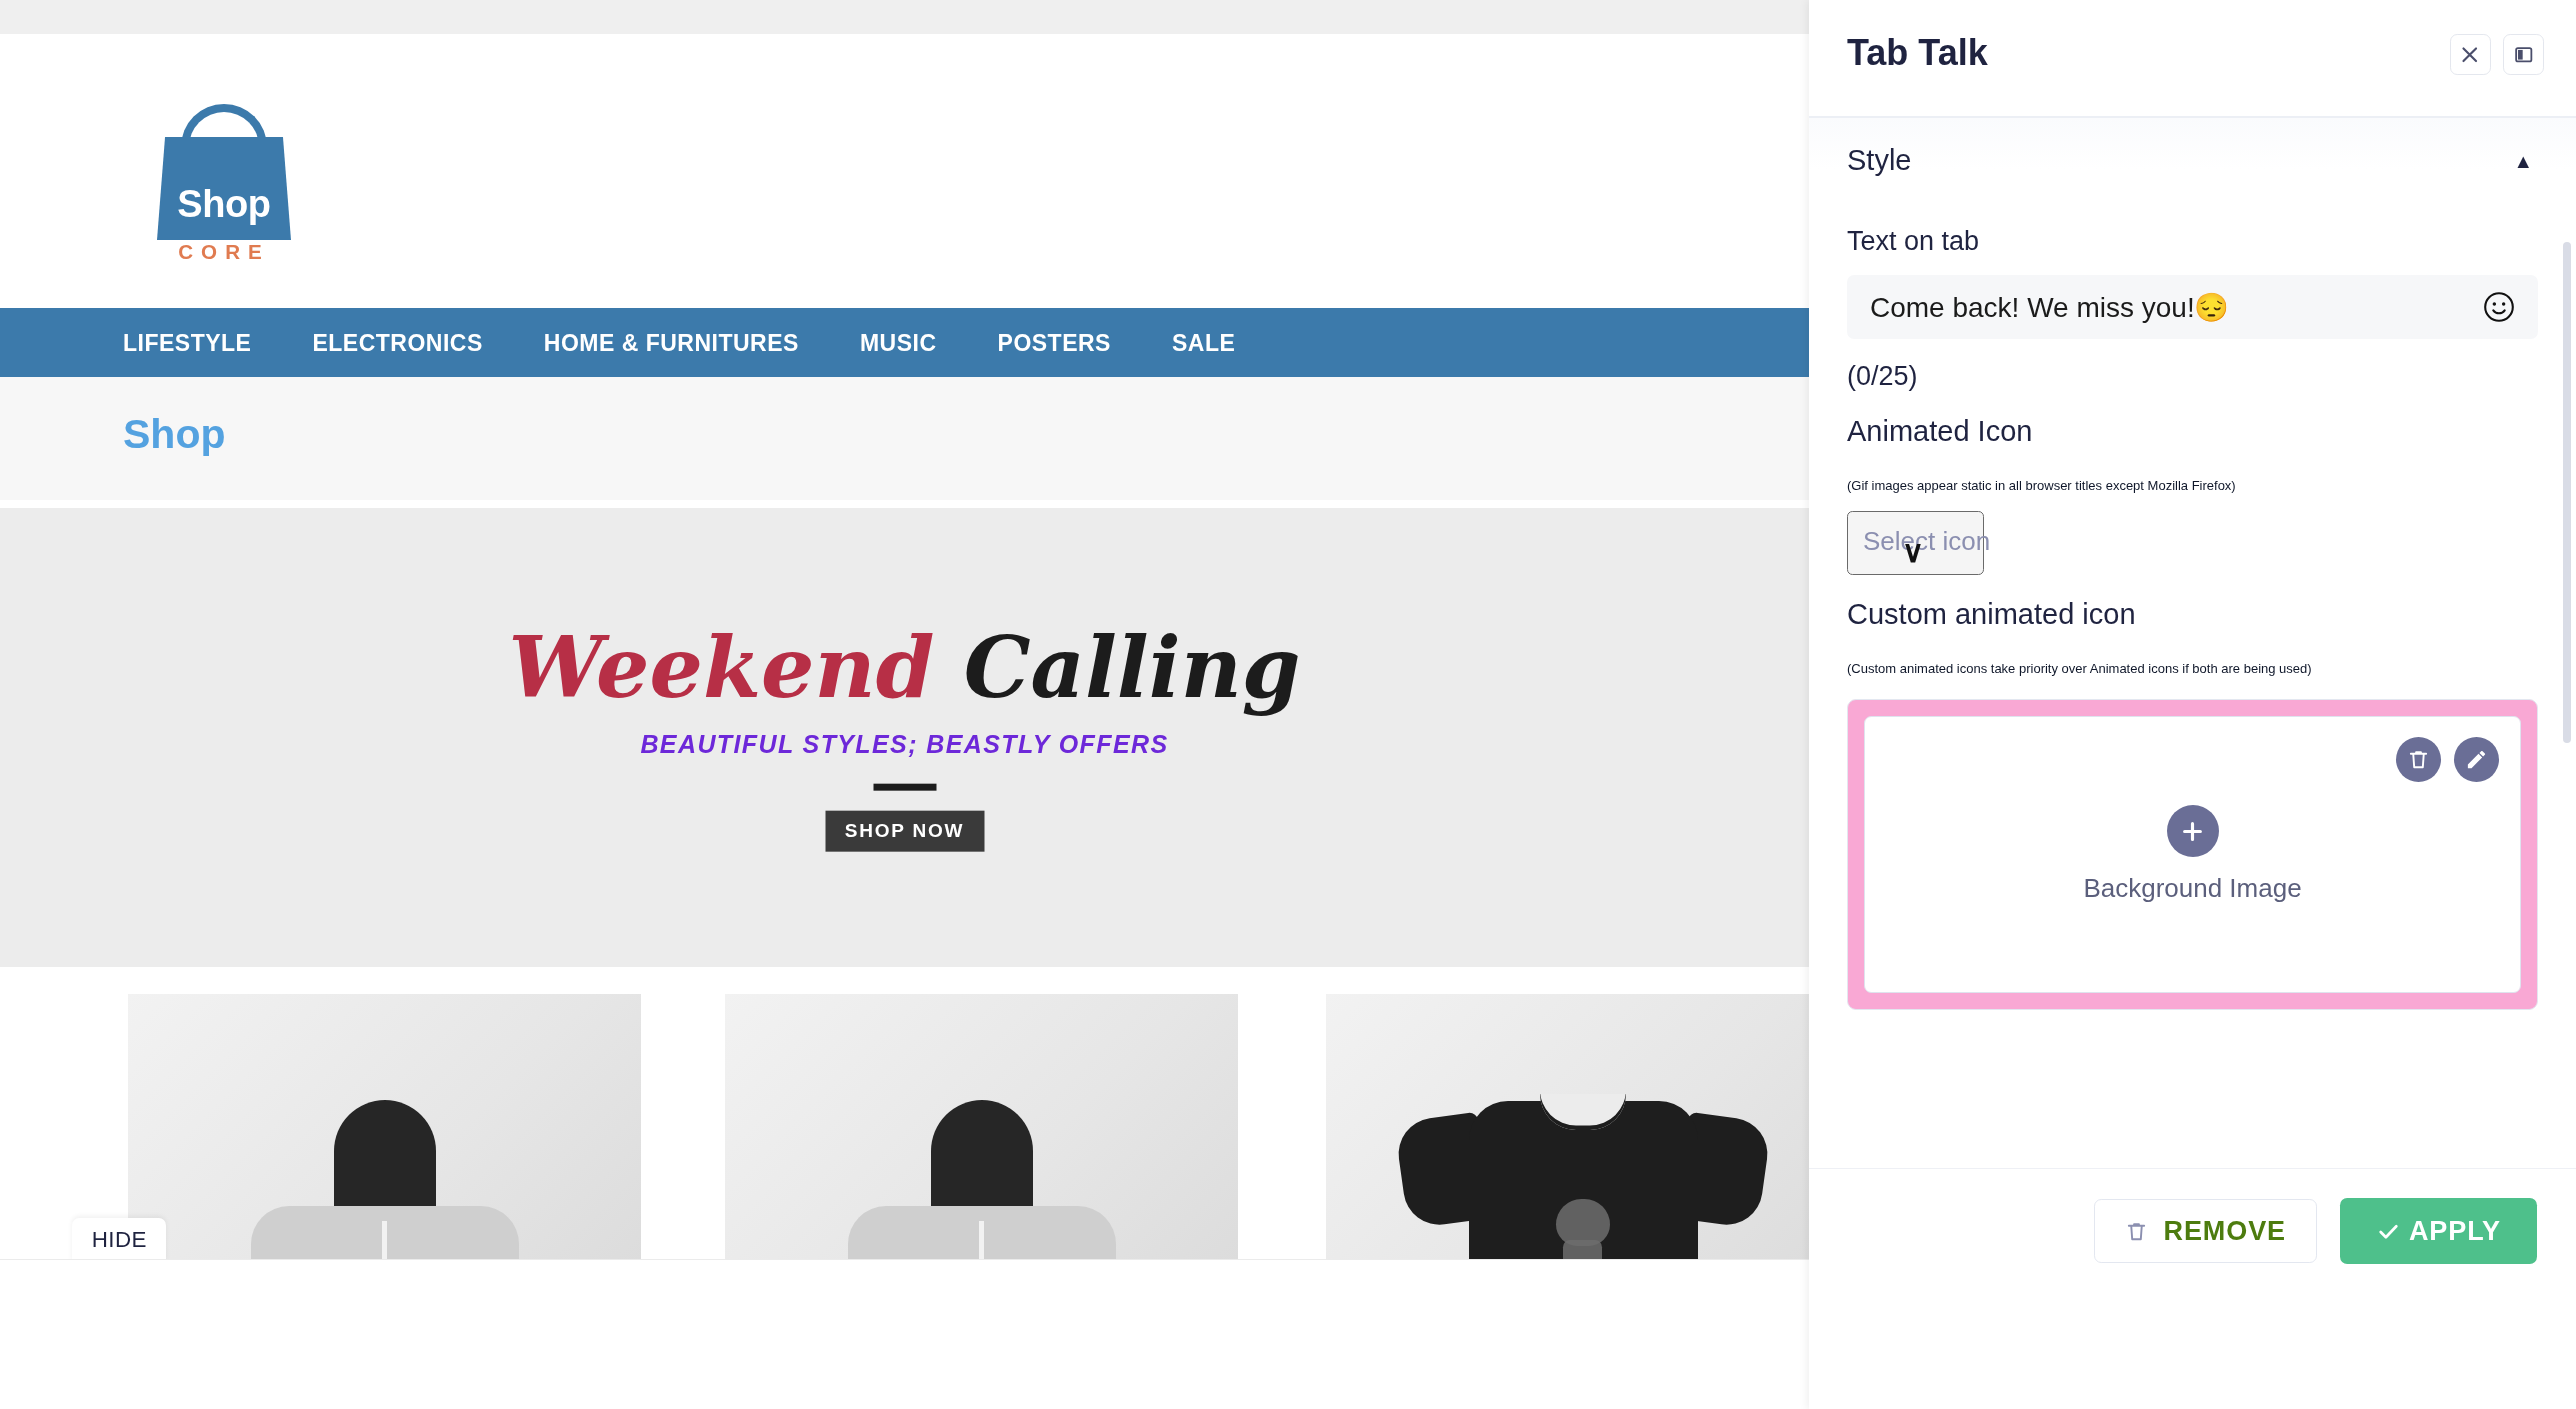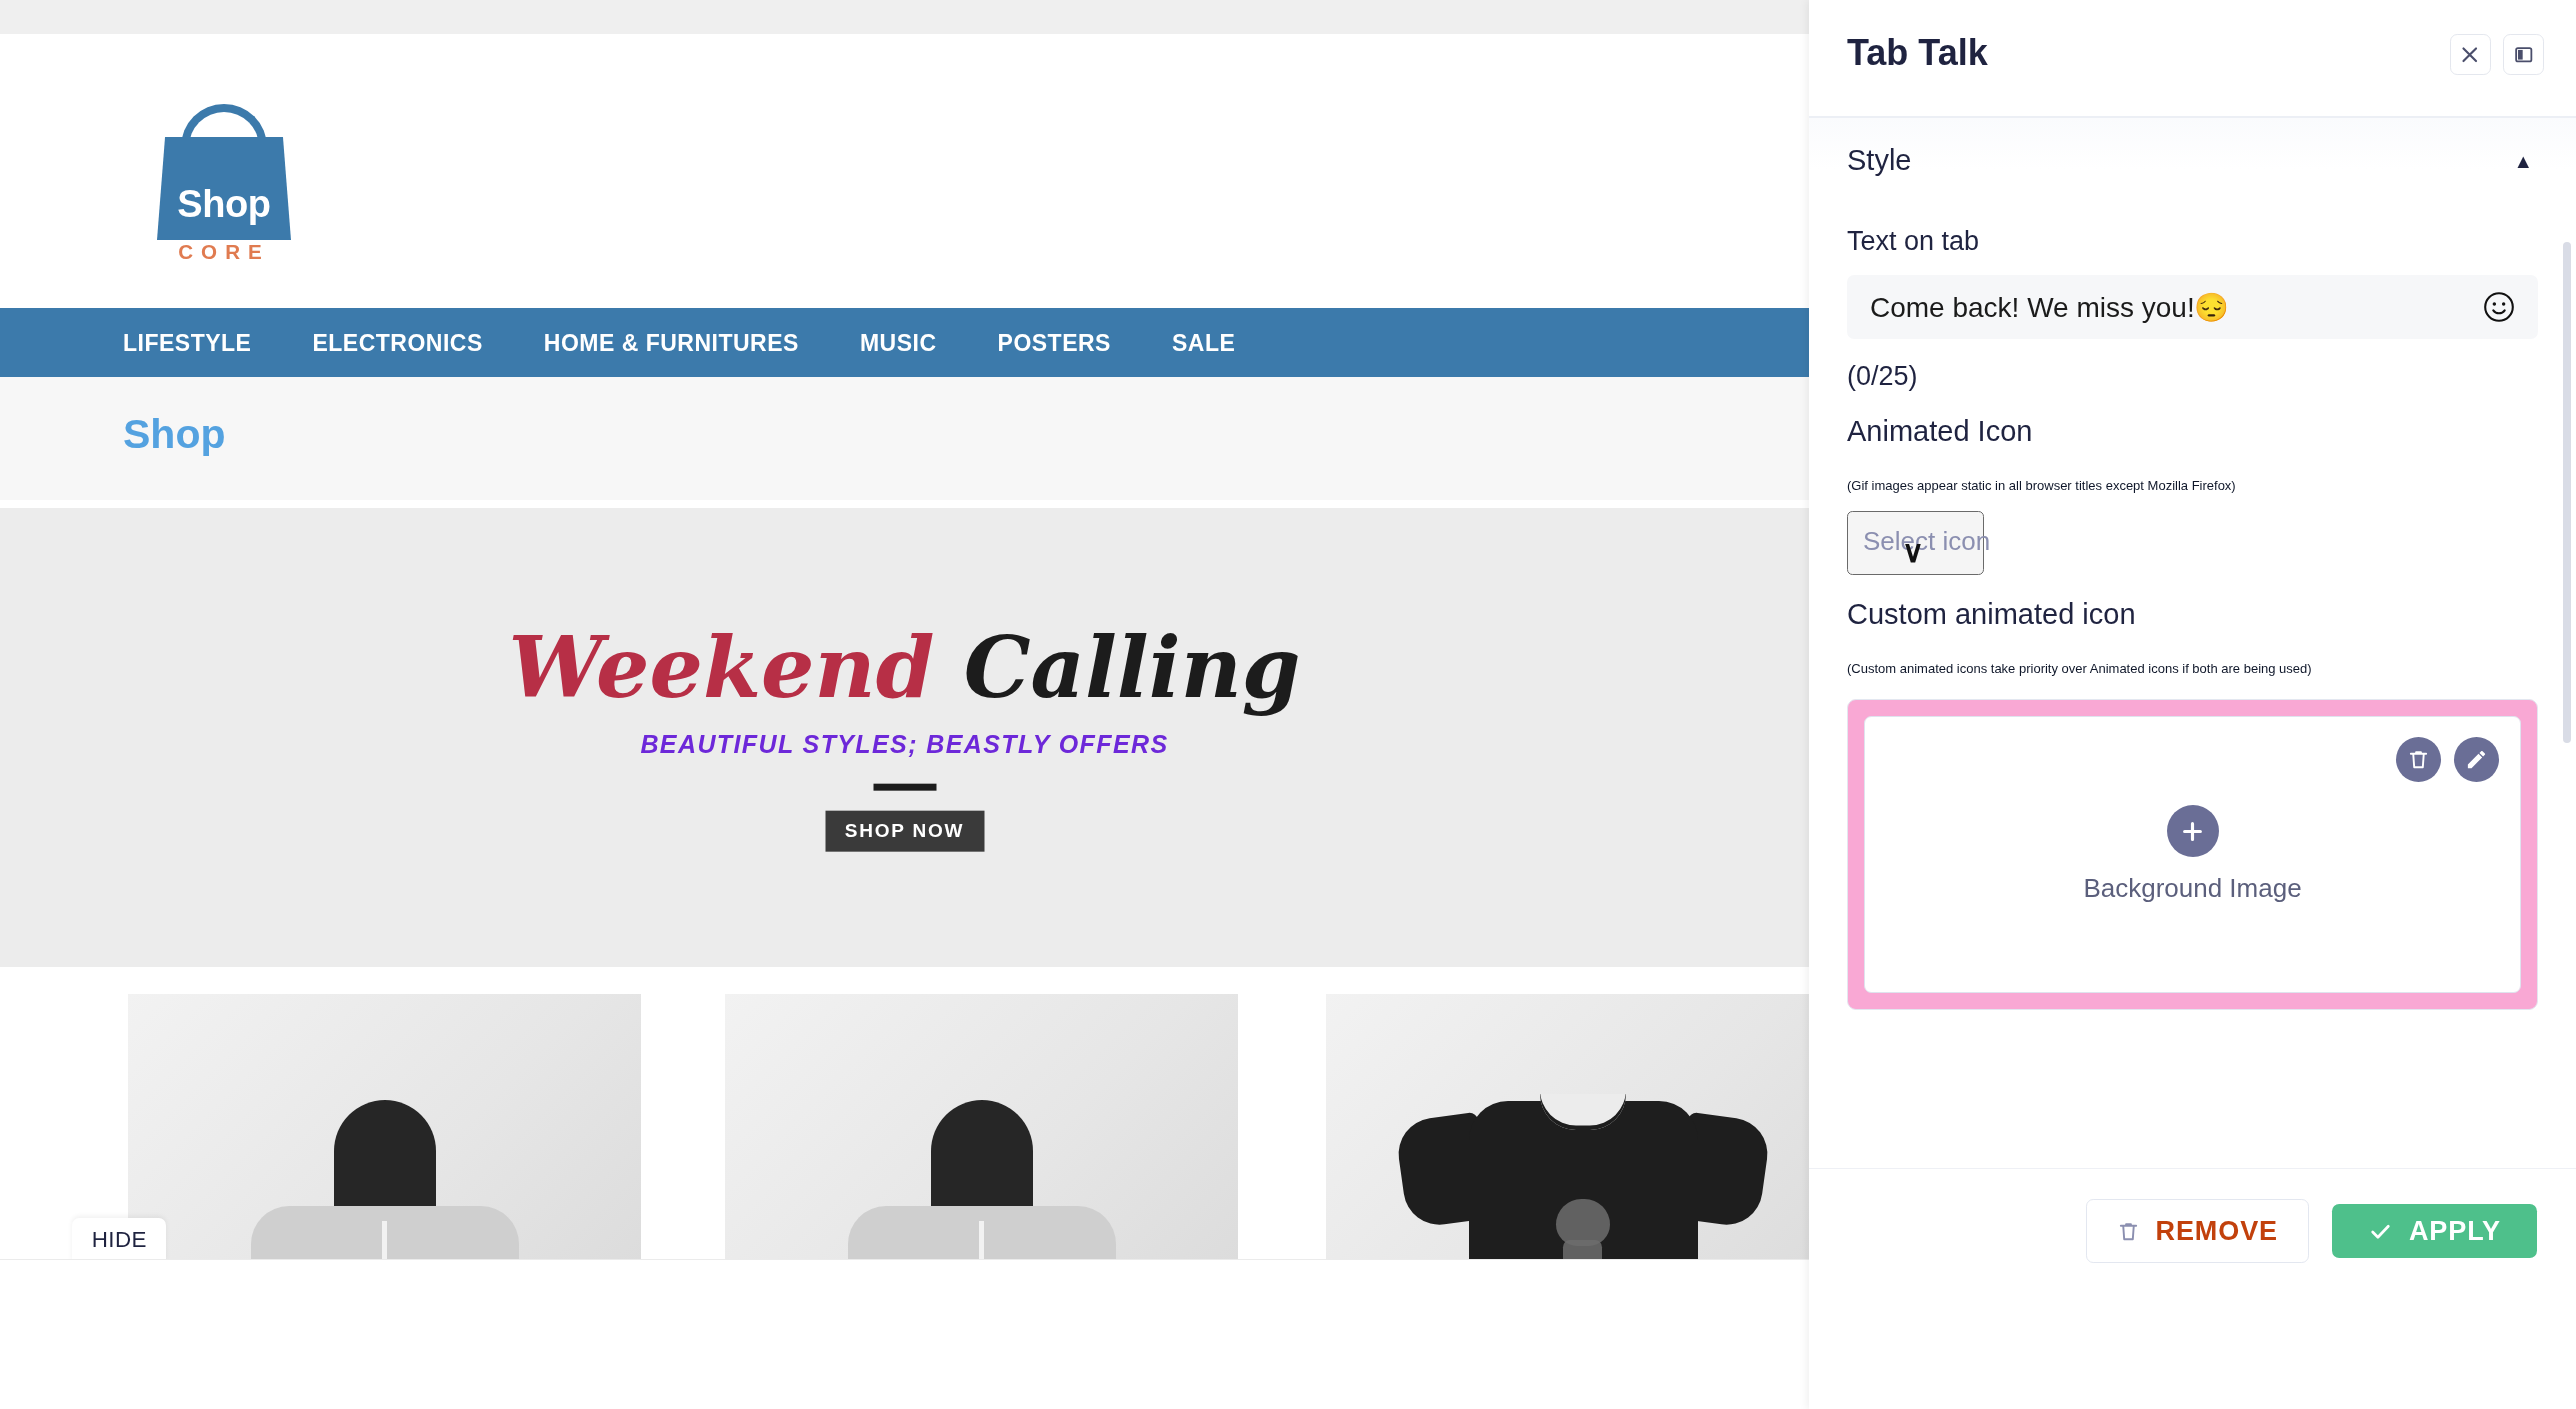--- a/index.html
+++ b/index.html
@@ -388,27 +388,27 @@
     border-top: 0.9px solid #eef0f5;
     display: flex; align-items: center; justify-content: flex-end;
     gap: 23px; padding-right: 39px;
   }
   .btn-remove {
     display: flex; align-items: center; gap: 16px;
     height: 64px; padding: 0 30px;
     border: 0.9px solid #e3e7f0;
     border-radius: 7.2px;
     background: #ffffff;
-    color: #c2410c;
+    color: #4d7c0f;
     font-size: 27px; font-weight: 700; letter-spacing: 0.9px;
     cursor: pointer;
   }
   .btn-apply {
-    display: flex; align-items: center; gap: 16px;
-    height: 54px; padding: 0 36px;
+    display: flex; align-items: center; gap: 8px;
+    height: 66px; padding: 0 36px;
     border-radius: 7.2px;
     background: #4ec08b;
     color: #ffffff;
     font-size: 27px; font-weight: 700; letter-spacing: 0.9px;
     cursor: pointer;
   }
   .icon { display: block; }
 </style>
 </head>
 <body>

